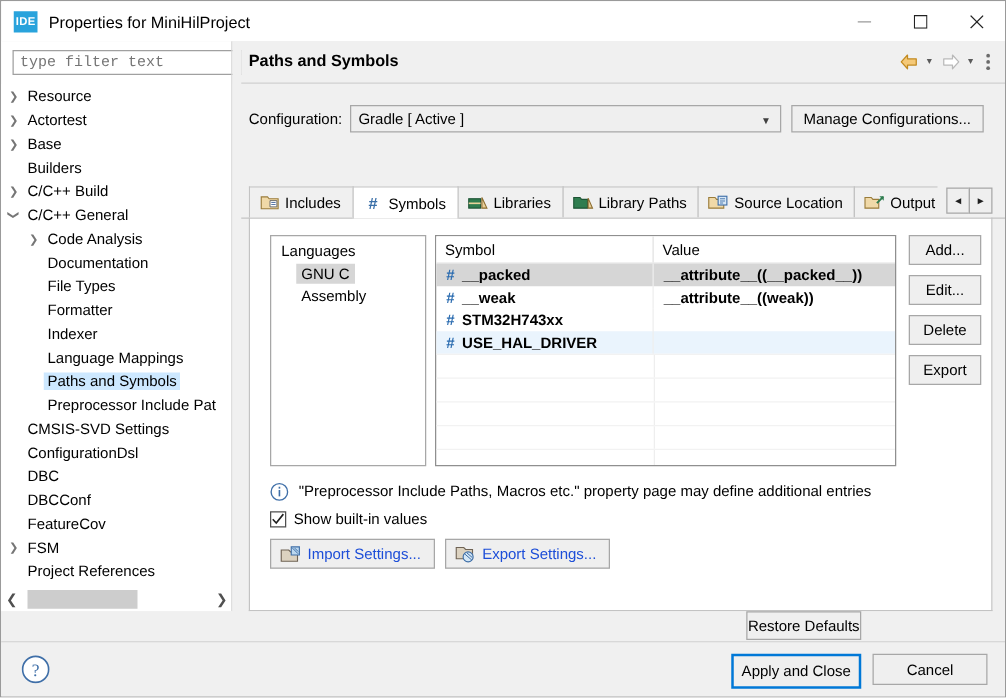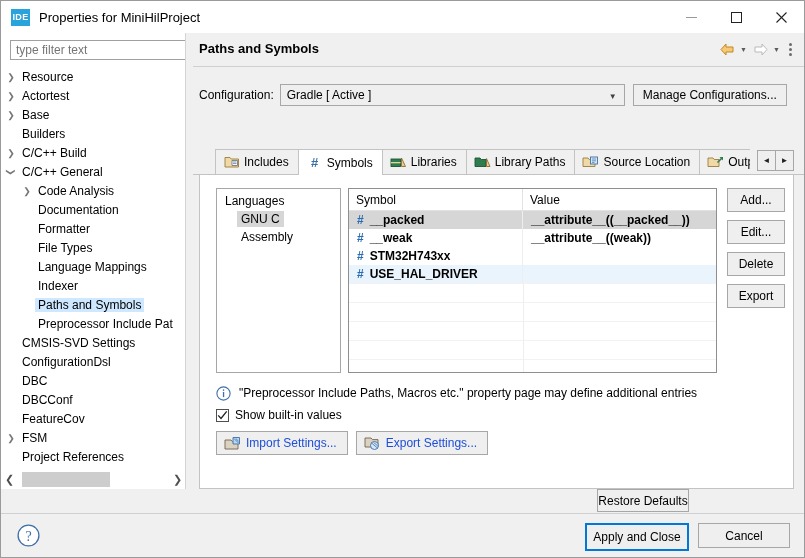--- a/index.html
+++ b/index.html
@@ -23,21 +23,21 @@
   .wc{width:45px;height:32px;display:flex;align-items:center;justify-content:center;
       cursor:default;}
   .wc svg{display:block;}
 
   
   .body-area{position:absolute;top:32px;left:0;right:0;bottom:0;background:#f0f0f0;}
 
   .leftpane{position:absolute;left:0;top:0;width:185px;bottom:68px;background:#ffffff;}
   .filterbox{position:absolute;left:9px;top:7px;width:184px;height:20px;
              border:1px solid #a0a0a0;background:#fff;box-sizing:border-box;
-             font-size:12px;color:#404040;padding:2px 5px;font-family:Liberation Sans, sans-serif;}
+             font-size:12px;color:#404040;padding:2px 5px;font-family:Liberation Mono, monospace;}
   .tree{position:absolute;left:0;top:34px;right:0;bottom:20px;overflow:hidden;
         background:#fff;}
   .tnode{height:19px;display:flex;align-items:center;font-size:12px;color:#000;
          white-space:nowrap;padding-left:2px;}
   .tnode .arrow{width:16px;display:flex;align-items:center;justify-content:center;
                 color:#767676;font-size:9px;flex:0 0 16px;}
   .tnode .lbl{padding:0 3px;}
   .tnode.sel .lbl{background:#cde8ff;}
   .vsplit{position:absolute;left:185px;top:0;bottom:68px;width:7px;background:#f0f0f0;}
   .leftpane-border{position:absolute;left:184px;top:0;bottom:68px;width:1px;background:#d4d4d4;}
@@ -70,21 +70,21 @@
          display:flex;align-items:center;box-sizing:border-box;position:relative;}
   .combo .cval{padding-left:6px;font-size:12px;color:#000;}
   .combo .cchev{position:absolute;right:7px;top:0;height:22px;display:flex;align-items:center;
                 color:#404040;font-size:8px;}
   .mgbtn{margin-left:8px;height:22px;padding:0 9px;border:1px solid #a7a7a7;background:#efefef;
          font-size:12px;color:#000;display:flex;align-items:center;
          font-family:"Liberation Sans",sans-serif;box-sizing:border-box;}
 
   
   .tabstrip{position:absolute;left:6px;top:116px;right:10px;height:26px;}
-  .tabs-inner{position:absolute;left:16px;top:0;right:44px;height:26px;display:flex;overflow:hidden;}
+  .tabs-inner{position:absolute;left:0;top:0;right:44px;height:26px;display:flex;overflow:hidden;}
   .tab{height:25px;display:flex;align-items:center;padding:0 9px 0 7px;
        background:#f0f0f0;border:1px solid #c3c3c3;border-bottom:none;
        font-size:12px;color:#000;white-space:nowrap;margin-right:-1px;box-sizing:border-box;}
   .tab.active{background:#ffffff;border-color:#c3c3c3;position:relative;z-index:3;height:26px;}
   .tab .ticon{width:17px;height:15px;margin-right:4px;display:flex;align-items:center;
               justify-content:center;flex:0 0 17px;}
   .tabarrows{position:absolute;right:0;top:1px;display:flex;}
   .tabarrows .ta{width:19px;height:21px;border:1px solid #a7a7a7;background:#efefef;
                  display:flex;align-items:center;justify-content:center;font-size:8px;color:#202020;
                  margin-left:-1px;box-sizing:border-box;}
@@ -218,33 +218,33 @@
           <div class="tnode" style="padding-left: 18px;">
             <span class="arrow">❯</span>
             <span class="lbl">Code Analysis</span>
           </div>
           <div class="tnode" style="padding-left: 18px;">
             <span class="arrow"></span>
             <span class="lbl">Documentation</span>
           </div>
           <div class="tnode" style="padding-left: 18px;">
             <span class="arrow"></span>
+            <span class="lbl">File Types</span>
+          </div>
+          <div class="tnode" style="padding-left: 18px;">
+            <span class="arrow"></span>
             <span class="lbl">Formatter</span>
           </div>
           <div class="tnode" style="padding-left: 18px;">
             <span class="arrow"></span>
-            <span class="lbl">File Types</span>
+            <span class="lbl">Indexer</span>
           </div>
           <div class="tnode" style="padding-left: 18px;">
             <span class="arrow"></span>
             <span class="lbl">Language Mappings</span>
-          </div>
-          <div class="tnode" style="padding-left: 18px;">
-            <span class="arrow"></span>
-            <span class="lbl">Indexer</span>
           </div>
           <div class="tnode sel" style="padding-left: 18px;">
             <span class="arrow"></span>
             <span class="lbl">Paths and Symbols</span>
           </div>
           <div class="tnode" style="padding-left: 18px;">
             <span class="arrow"></span>
             <span class="lbl">Preprocessor Include Pat</span>
           </div>
           <div class="tnode" style="padding-left: 2px;">

